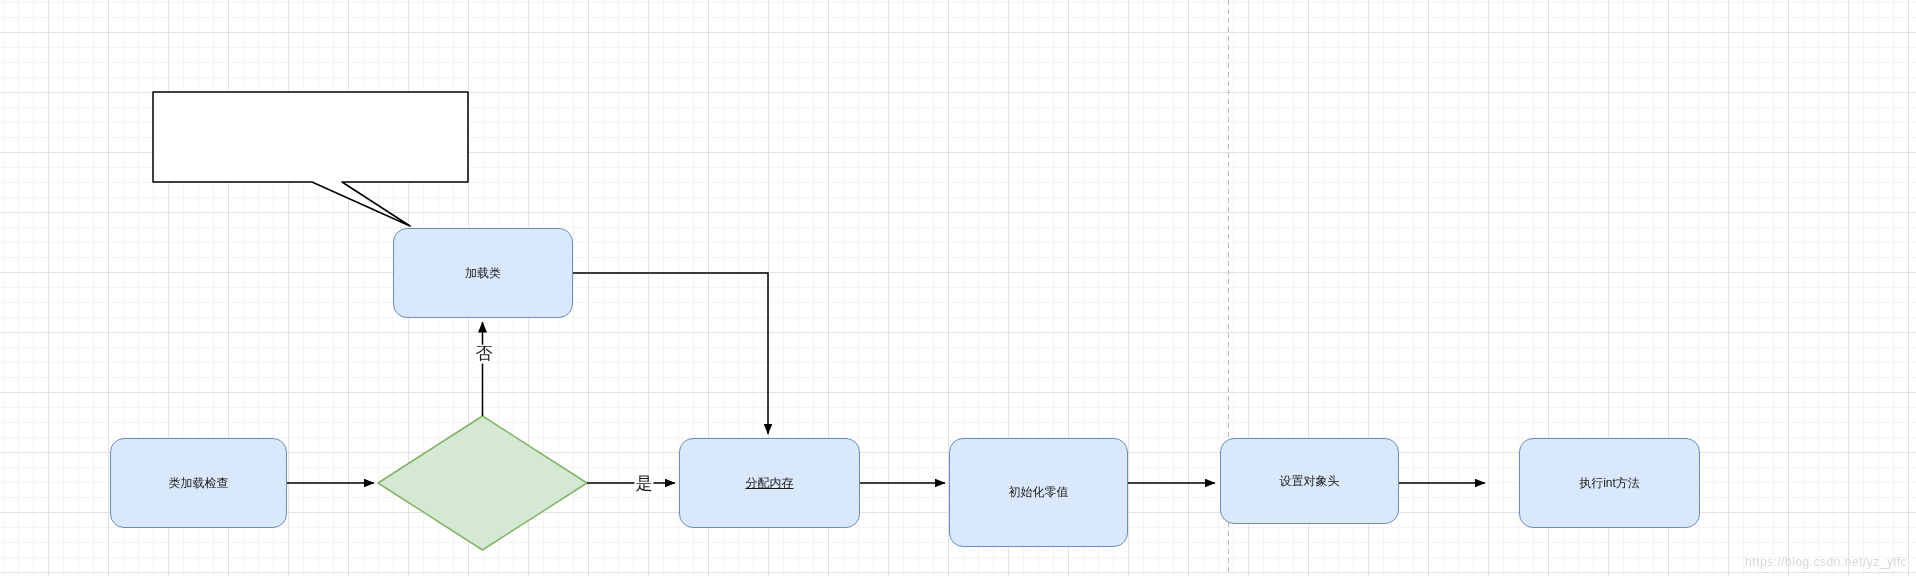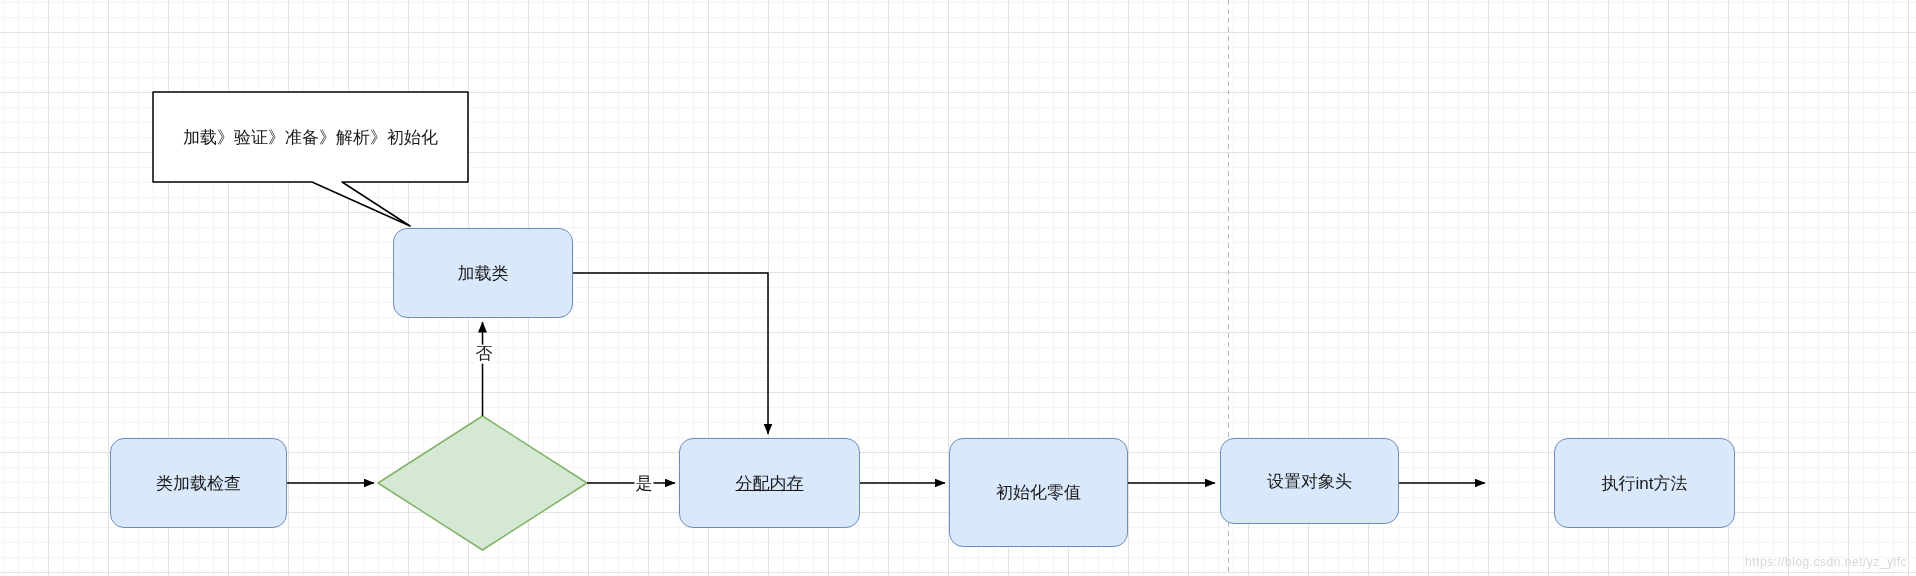--- a/index.html
+++ b/index.html
@@ -29,21 +29,21 @@
   }
   .node {
     position: absolute;
     box-sizing: border-box;
     border-radius: 14px;
     background: #dae8fc;
     border: 1.5px solid #6c8ebf;
     display: flex;
     align-items: center;
     justify-content: center;
-    font-size: 17px;
+    font-size: 12px;
     color: #1a1a1a;
     white-space: nowrap;
   }
   .overlay-text {
     position: absolute;
     display: flex;
     align-items: center;
     justify-content: center;
     font-size: 17px;
     color: #1a1a1a;
@@ -88,33 +88,32 @@
 
     <path d="M287,483 L374,483" fill="none" stroke="#000000" stroke-width="1.5" marker-end="url(#arrow)"></path>
     <path d="M587,483 L675,483" fill="none" stroke="#000000" stroke-width="1.5" marker-end="url(#arrow)"></path>
     <path d="M482.5,416 L482.5,322" fill="none" stroke="#000000" stroke-width="1.5" marker-end="url(#arrow)"></path>
     <path d="M573,273 L768,273 L768,434" fill="none" stroke="#000000" stroke-width="1.5" marker-end="url(#arrow)"></path>
     <path d="M860,483 L945,483" fill="none" stroke="#000000" stroke-width="1.5" marker-end="url(#arrow)"></path>
     <path d="M1128,483 L1215,483" fill="none" stroke="#000000" stroke-width="1.5" marker-end="url(#arrow)"></path>
     <path d="M1399,483 L1485,483" fill="none" stroke="#000000" stroke-width="1.5" marker-end="url(#arrow)"></path>
   </svg>
 
-  <div class="overlay-text" style="left:153px; top:92px; width:315px; height:90px;">加载》验证》准备》解析》初始化</div>
 
   <div class="node" style="left:393px; top:228px; width:180px; height:90px;">加载类</div>
 
   <div class="node" style="left:110px; top:438px; width:177px; height:90px;">类加载检查</div>
 
 
   <div class="node" style="left:679px; top:438px; width:181px; height:90px;text-decoration:underline;">分配内存</div>
 
   <div class="node" style="left:949px; top:438px; width:179px; height:109px;">初始化零值</div>
 
   <div class="node" style="left:1220px; top:438px; width:179px; height:86px;">设置对象头</div>
 
-  <div class="node" style="left:1554px; top:438px; width:181px; height:90px;">执行int方法</div>
+  <div class="node" style="left:1519px; top:438px; width:181px; height:90px;">执行int方法</div>
 
   <div class="edge-label" style="left:644px; top:484px;">是</div>
   <div class="edge-label" style="left:484px; top:354px;">否</div>
 
   <div class="watermark">https://blog.csdn.net/yz_ylfc</div>
 
 </div>
 
 </body></html>

